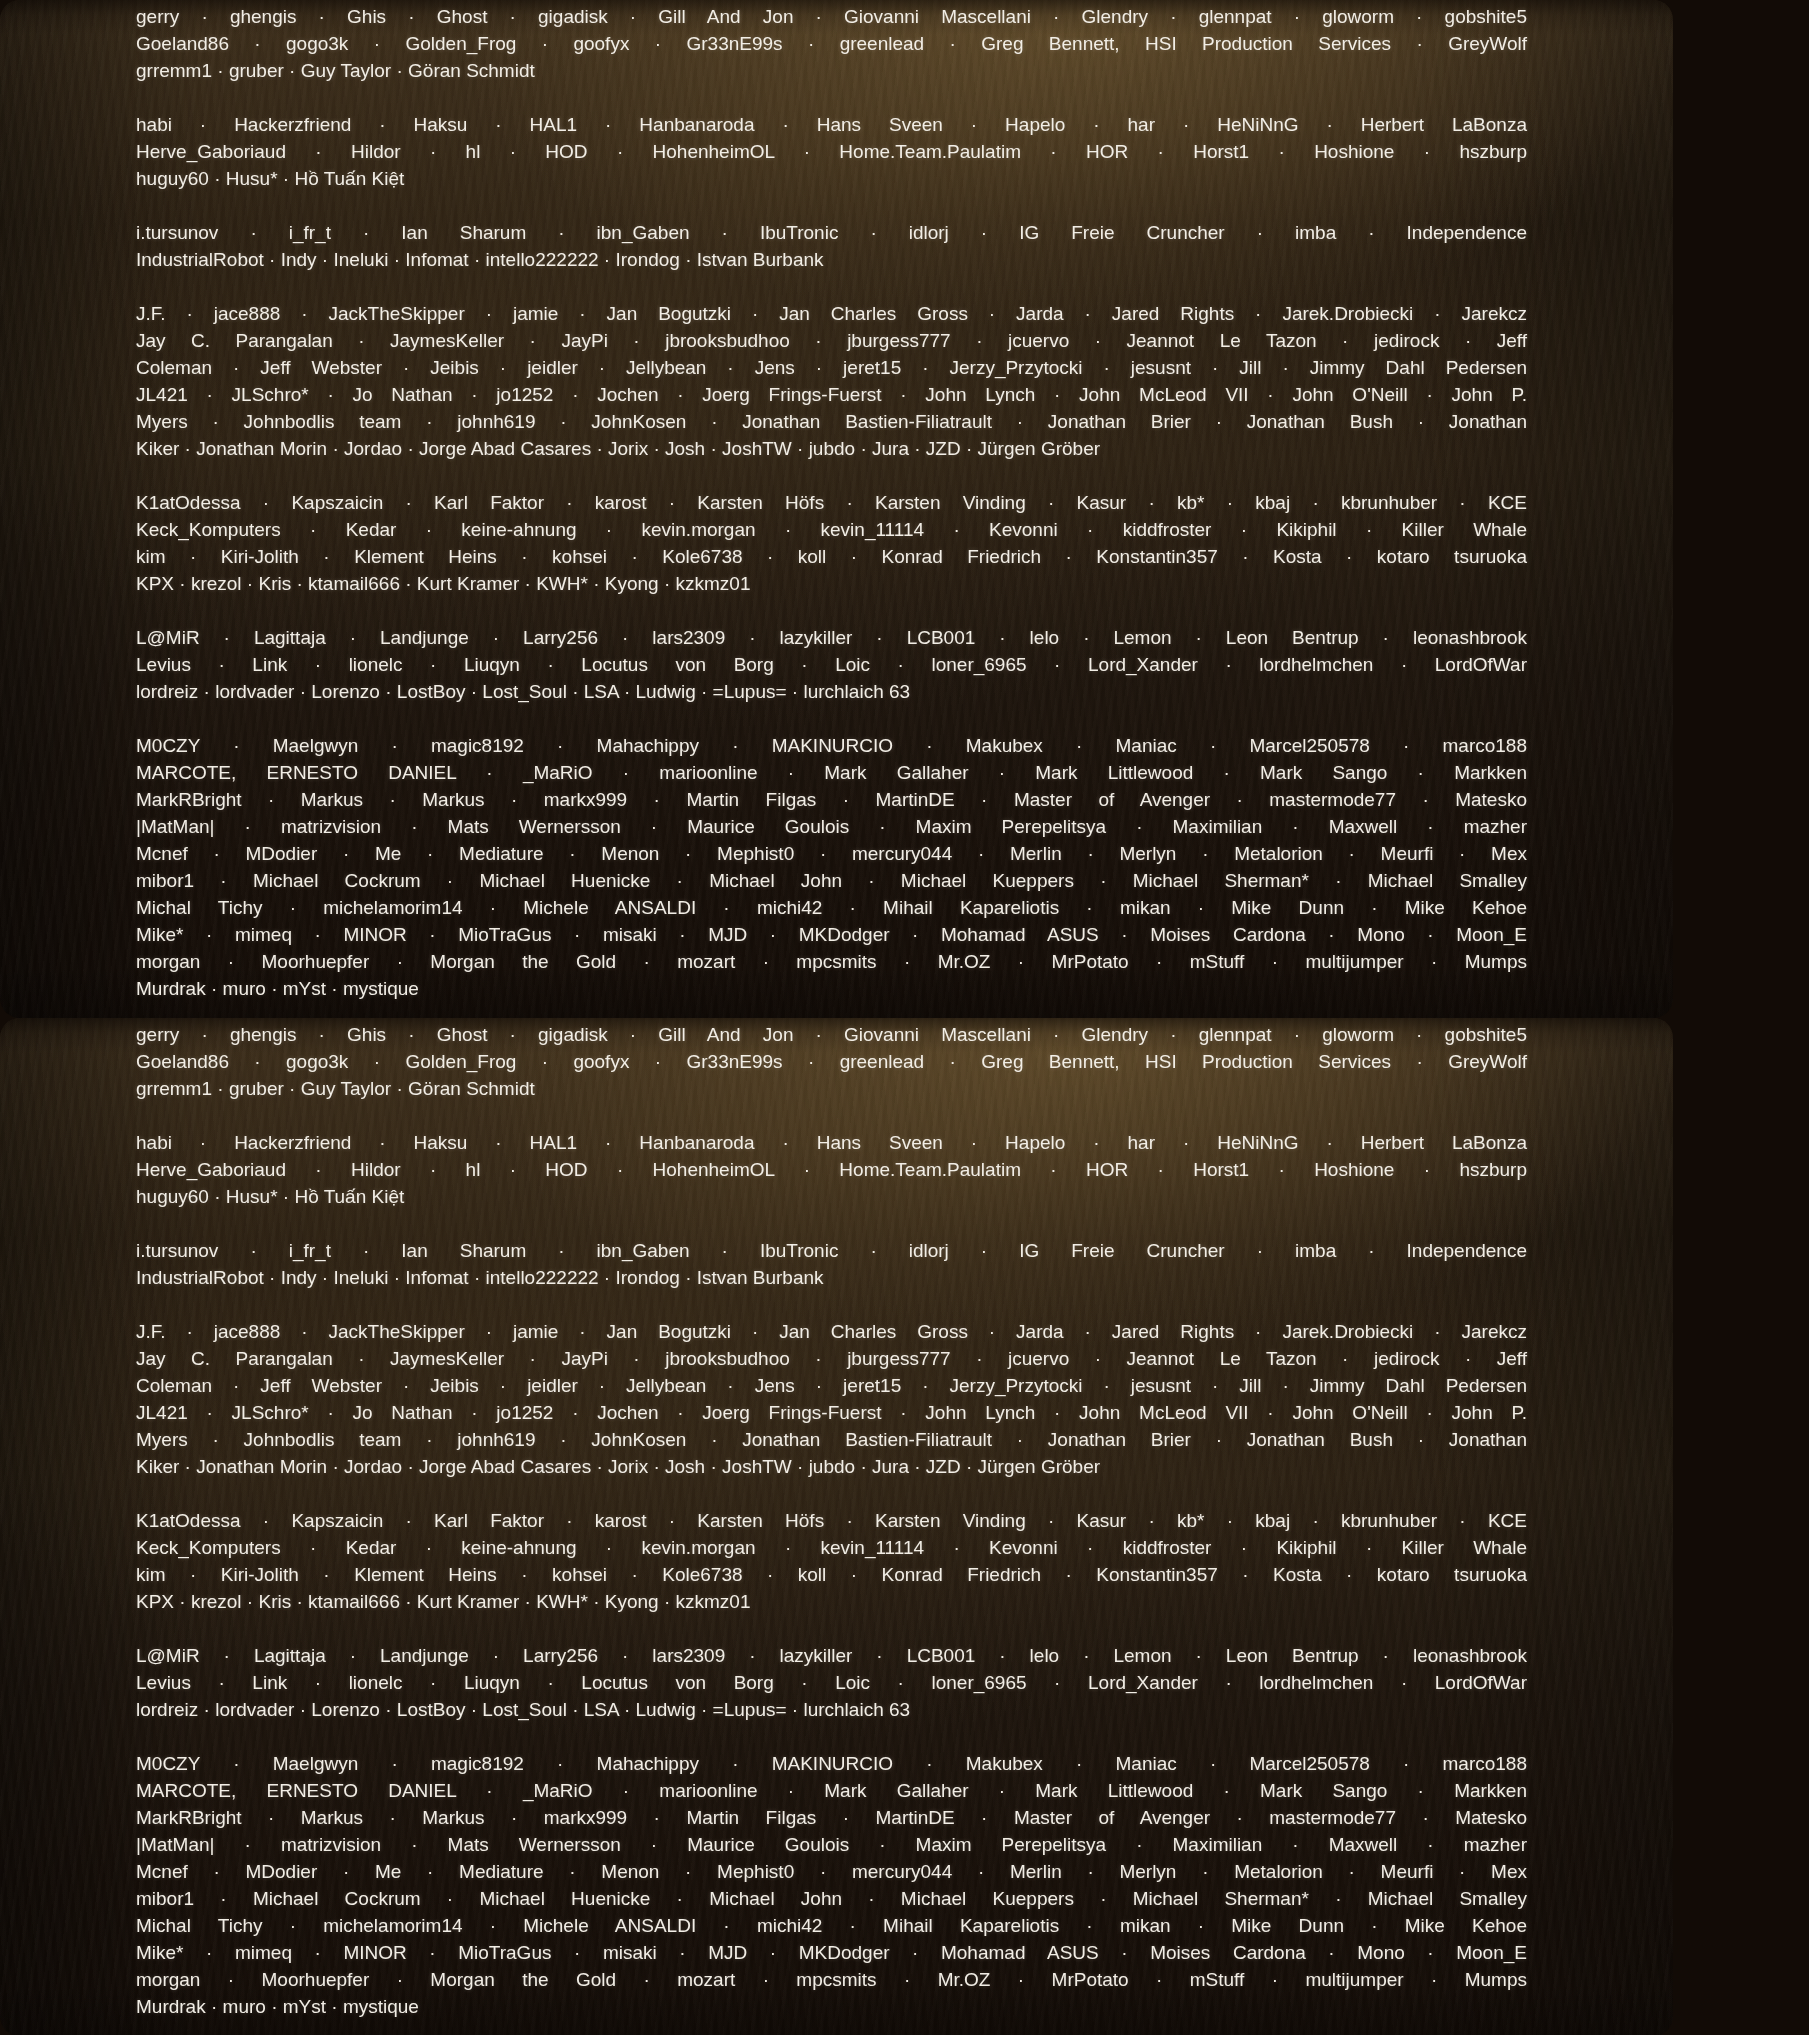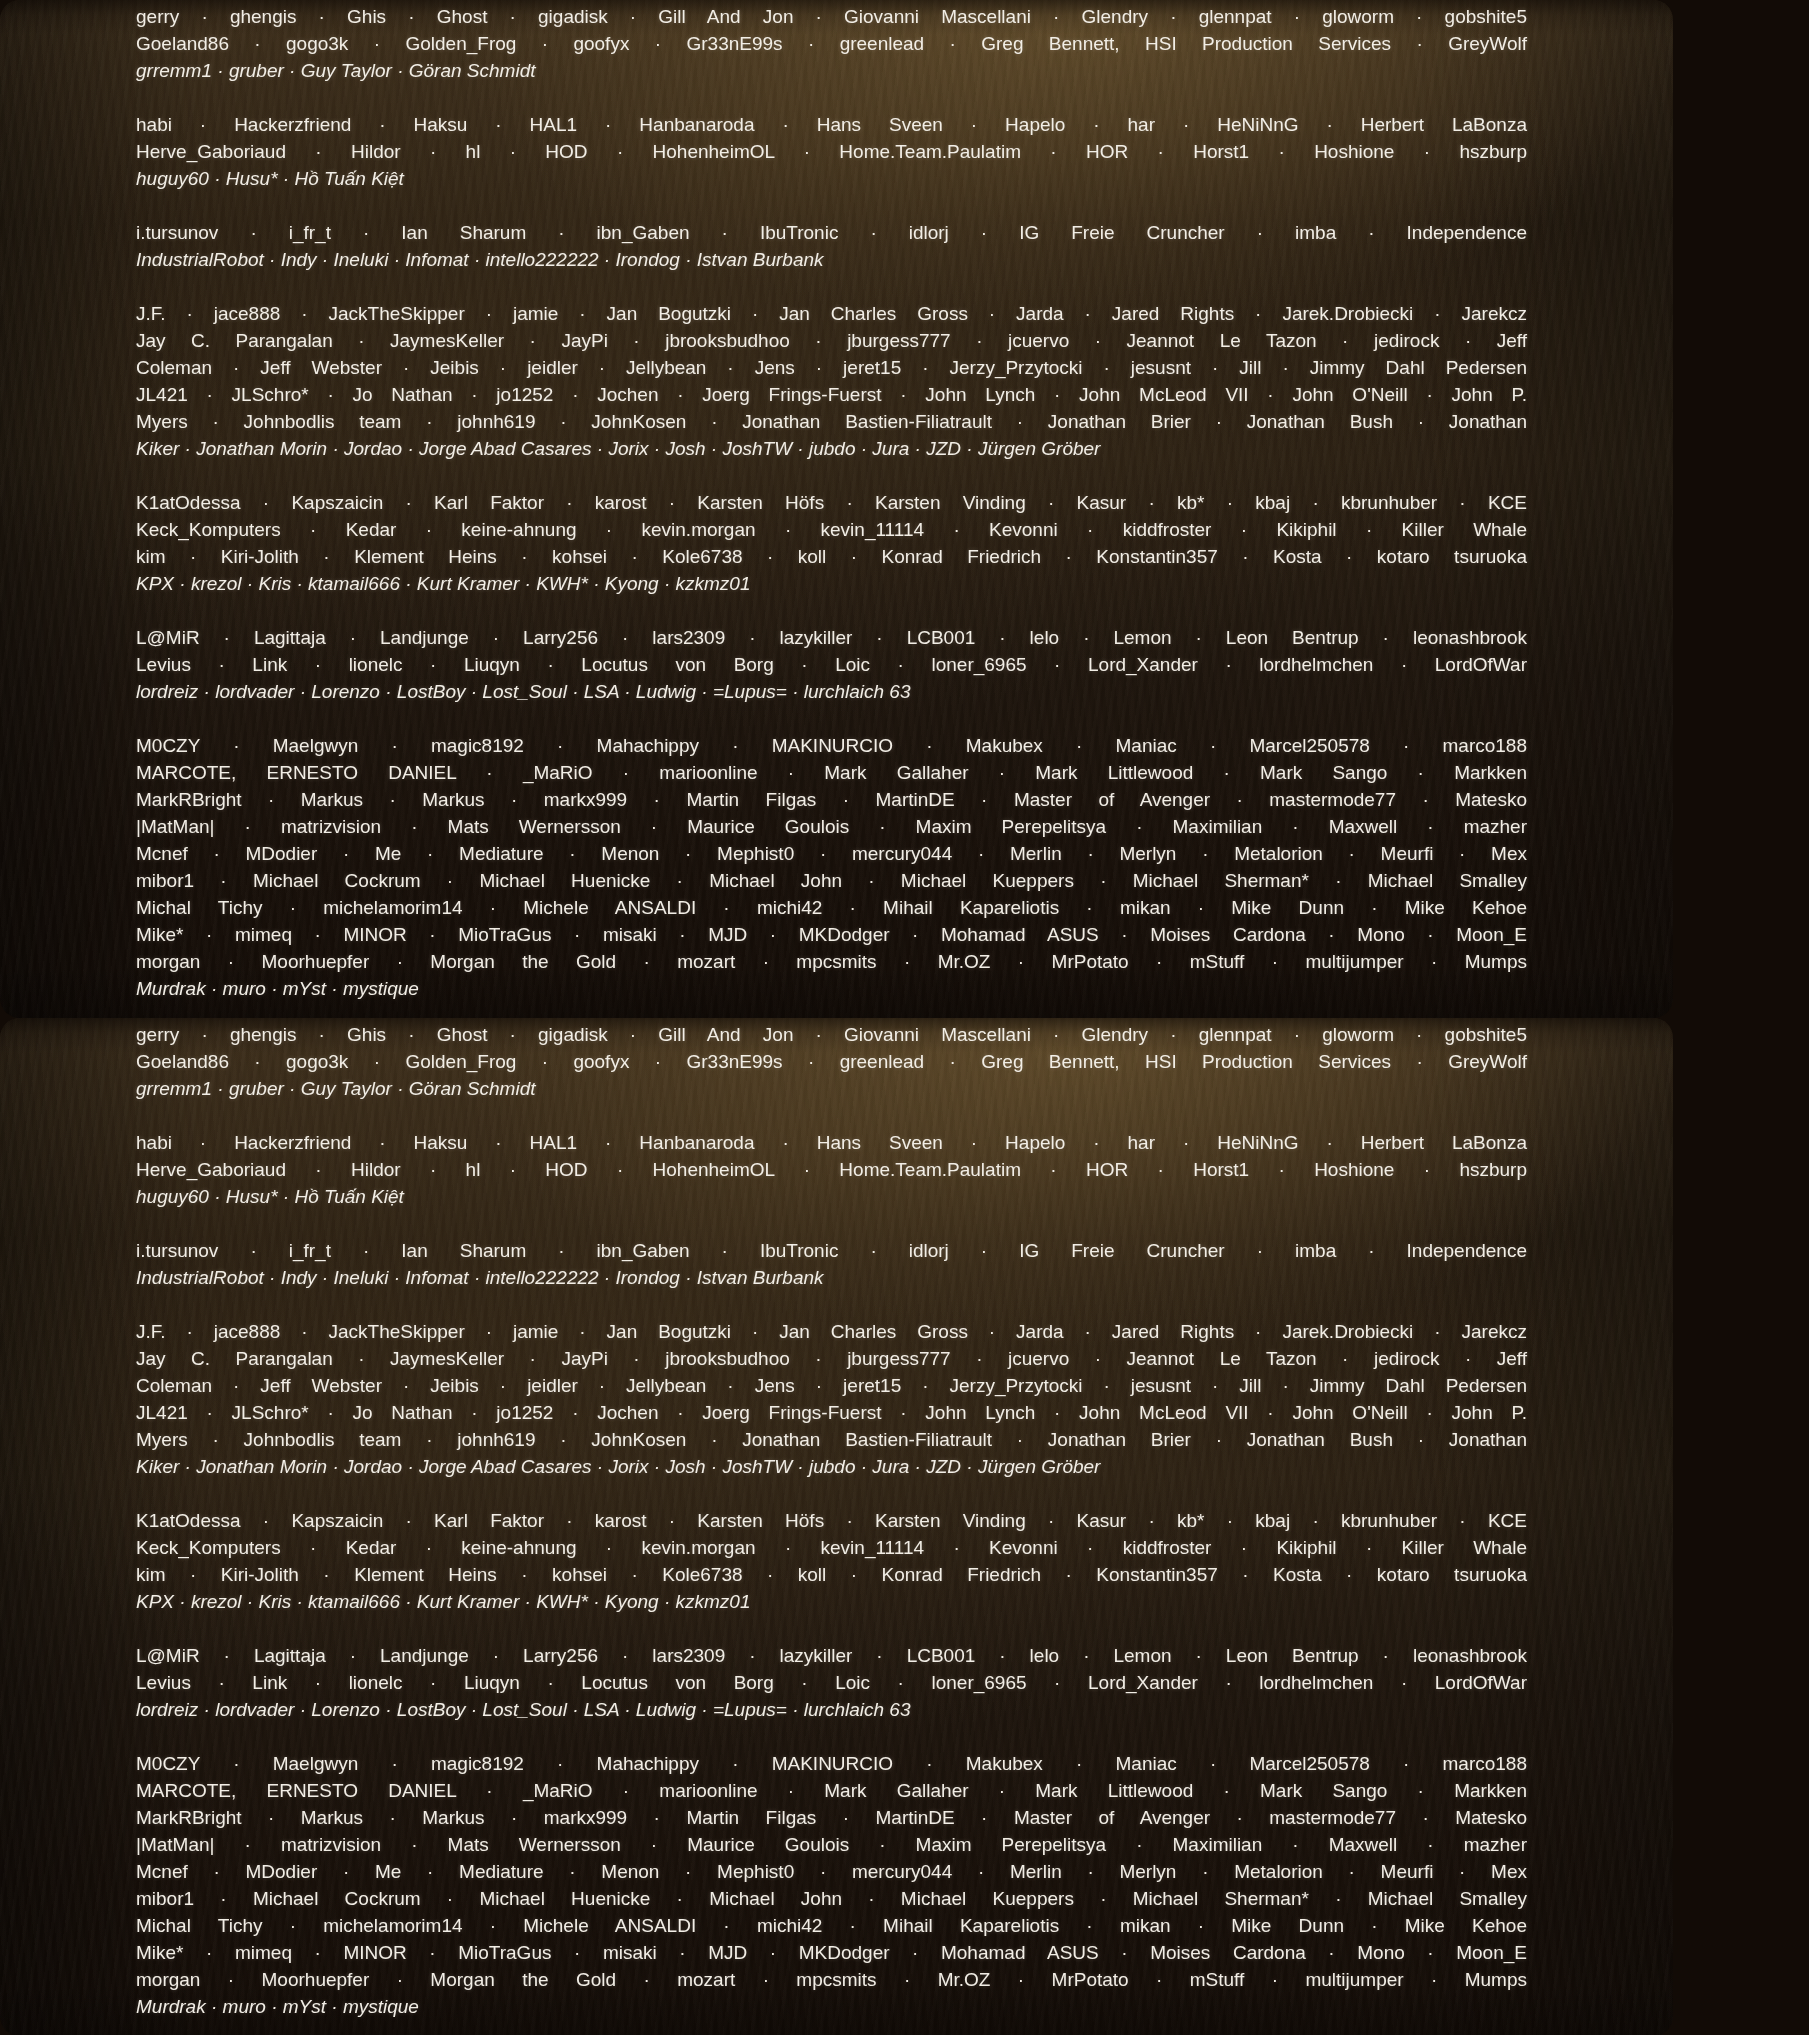--- a/index.html
+++ b/index.html
@@ -72,21 +72,20 @@
     line-height: 27px;
     height: 27px;
     color: #f2eee6;
     text-align: justify;
     text-align-last: justify;
     text-shadow: 0 0 4.1px rgba(255,248,235,0.22);
     white-space: normal;
   }
   .line.last {
     text-align-last: left;
-    font-style: italic;
   }
 </style>
 </head>
 <body>
 
 <div id="page">
     <section class="tile">
       <div class="para">
         <div class="line">gerry · ghengis · Ghis · Ghost · gigadisk · Gill And Jon · Giovanni Mascellani · Glendry · glennpat · gloworm · gobshite5</div>
         <div class="line">Goeland86 · gogo3k · Golden_Frog · goofyx · Gr33nE99s · greenlead · Greg Bennett, HSI Production Services · GreyWolf</div>

